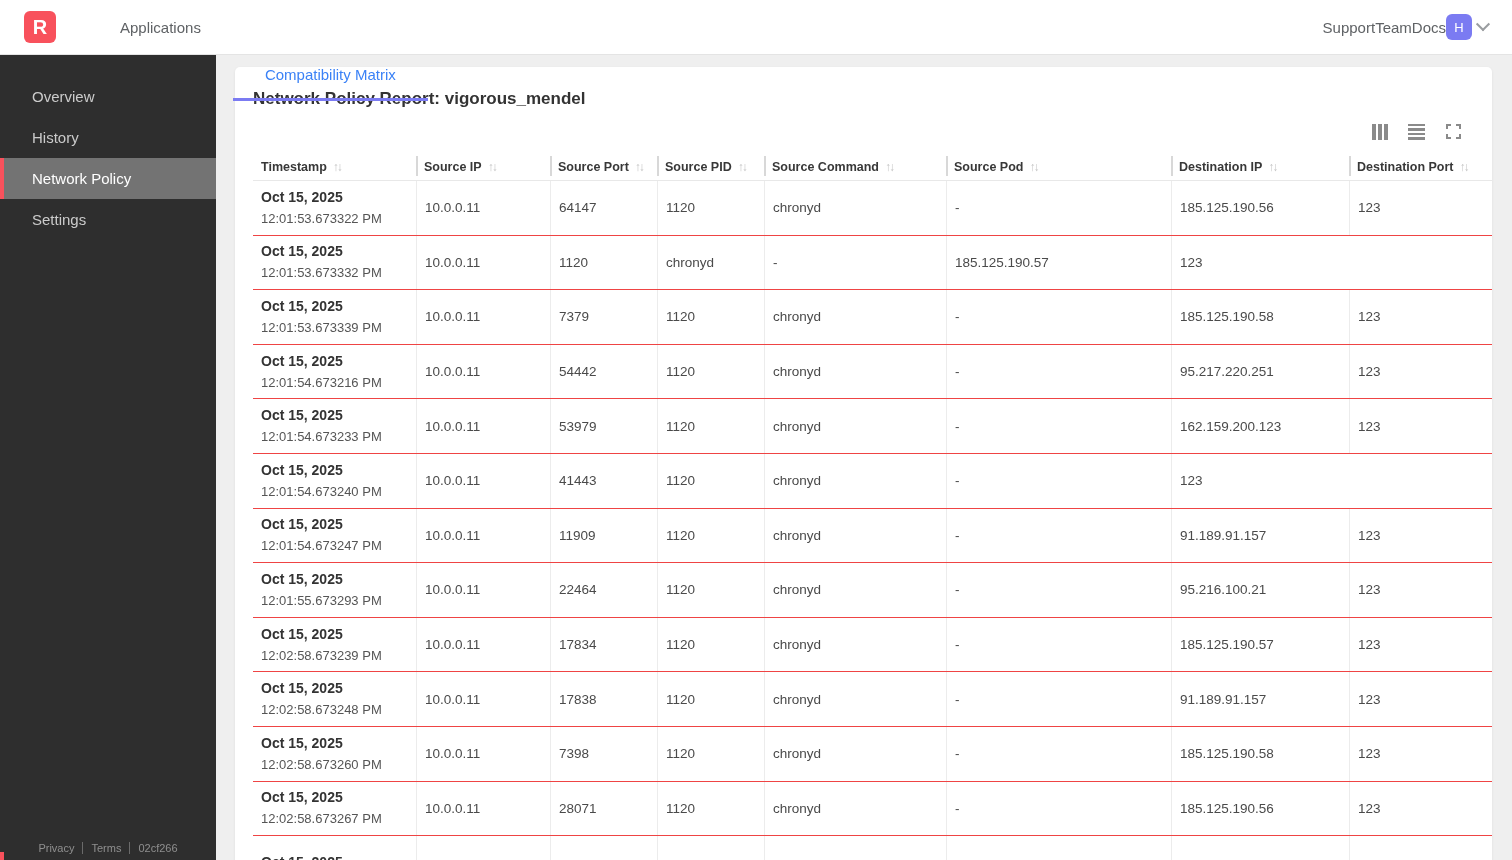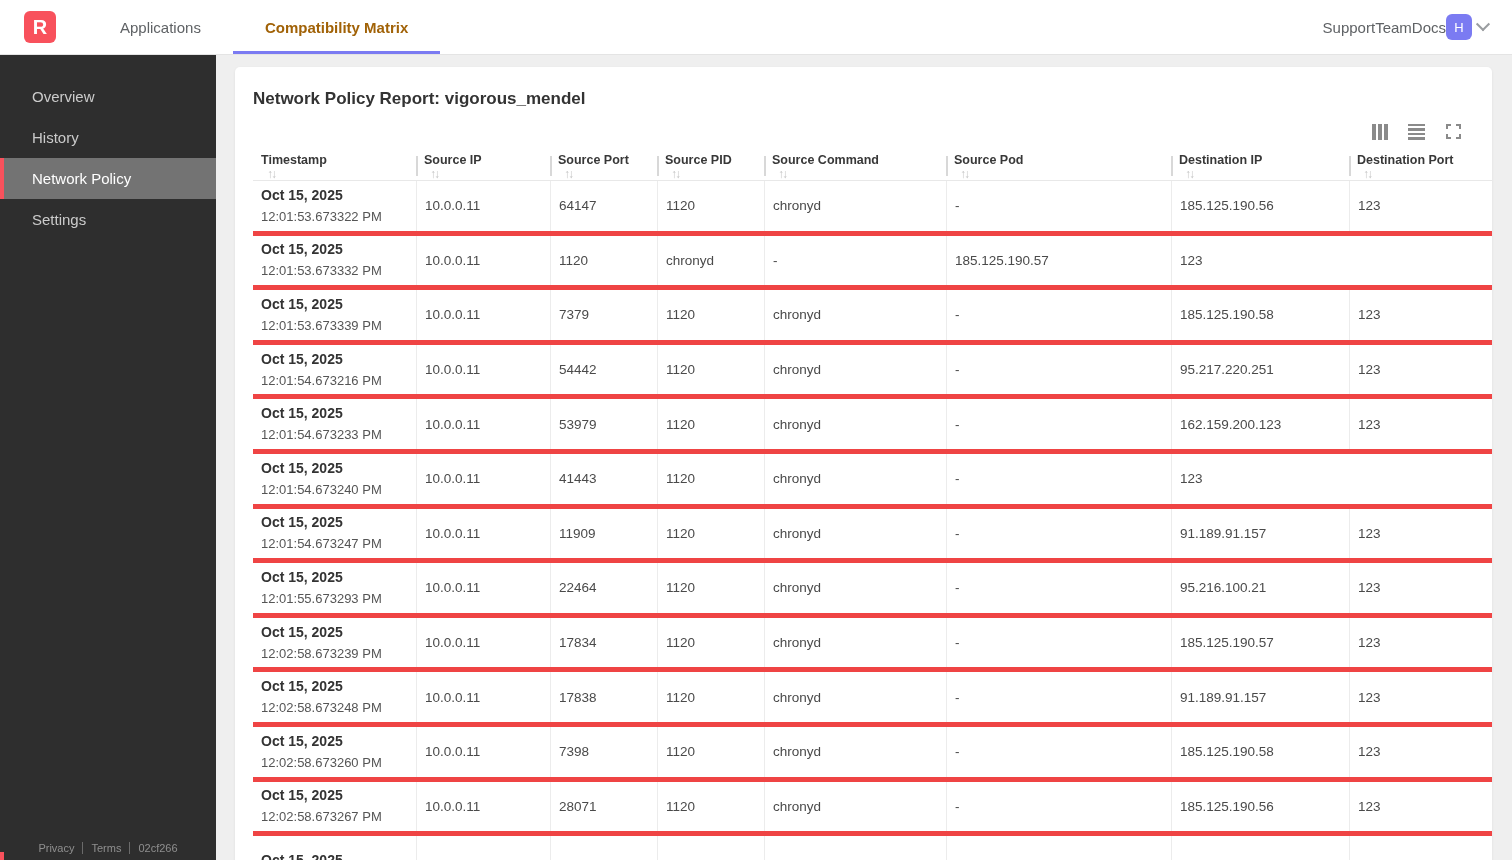--- a/index.html
+++ b/index.html
@@ -7,21 +7,21 @@
     font-family:"Liberation Sans","DejaVu Sans",sans-serif; background:#efefef; }
 
   
   .topnav { position:absolute; left:0; top:0; width:1512px; height:55px;
     background:#ffffff; border-bottom:1px solid #e4e4e4; display:flex; align-items:center; z-index:10; }
   .logo { width:32px; height:32px; margin-left:24px; border-radius:6px; background:#f8515c;
     color:#fff; font-weight:bold; font-size:20px; display:flex; align-items:center; justify-content:center; }
   .nav-tabs { display:flex; height:100%; margin-left:32px; }
   .nav-tab { height:100%; display:flex; align-items:center; padding:0 32px; font-size:15px;
     color:#5f6265; cursor:pointer; position:relative; }
-  .nav-tab.active { color:#a16207; font-weight:bold; }
+  .nav-tab.active { color:#3b82f6; font-weight:normal;margin-top:47px; }
   .nav-tab.active::after { content:""; position:absolute; left:0; right:0; bottom:0; height:3px; background:#7b7bf2; }
   .nav-right { margin-left:auto; display:flex; align-items:center; margin-right:24px; }
   .nav-link { font-size:15px; color:#5f6265; cursor:pointer; }
   .avatar-group { display:flex; align-items:center; gap:6px; cursor:pointer; }
   .avatar { width:26px; height:26px; border-radius:6px; background:#7b7bf2; color:#fff;
     font-size:13px; display:flex; align-items:center; justify-content:center; }
   .chevron { width:10px; height:10px; border-right:2px solid #9a9da0; border-bottom:2px solid #9a9da0;
     transform:rotate(45deg) translate(-2px,-2px); }
 
   
@@ -51,26 +51,26 @@
   .icon-fs i:nth-child(1){ left:0; top:0; border-right:none; border-bottom:none; }
   .icon-fs i:nth-child(2){ right:0; top:0; border-left:none; border-bottom:none; }
   .icon-fs i:nth-child(3){ left:0; bottom:0; border-right:none; border-top:none; }
   .icon-fs i:nth-child(4){ right:0; bottom:0; border-left:none; border-top:none; }
 
   
   .table { margin:12px 0 0 18px; width:1239px; }
   .tr, .thead { display:grid;
     grid-template-columns:163px 134px 107px 107px 182px 225px 178px minmax(0,1fr); }
   .thead { height:28px; border-bottom:1px solid #e8e8e8; }
-  .th { display:flex; padding-left:8px; font-size:12.5px; font-weight:bold;
-    color:#383838; position:relative; cursor:pointer; white-space:nowrap;flex-direction:column; }
+  .th { display:flex; align-items:center; padding-left:8px; font-size:12.5px; font-weight:bold;
+    color:#383838; position:relative; cursor:pointer; white-space:nowrap; }
   .th .bar { position:absolute; left:0; top:3px; width:2px; height:20px; background:#d8d8d8; }
   .th:first-child .bar { display:none; }
   .sort { color:#c4c4c4; font-size:12px; margin-left:6px; letter-spacing:-2px; font-weight:normal; }
-  .tr { height:54.6px; border-bottom:5px solid #ef4444; }
+  .tr { height:54.6px; border-bottom:1px solid #ef4444; }
   .td { display:flex; flex-direction:column; justify-content:center; padding-left:8px;
     font-size:13.5px; color:#4a4a4a; border-left:1px solid #ececec; white-space:nowrap; overflow:hidden; }
   .td:first-child { border-left:none; }
   .ts-date { font-size:14px; font-weight:bold; color:#333333; line-height:21px; }
   .ts-time { font-size:13px; color:#555555; line-height:21px; }
 </style>
 </head>
 <body>
 
 <div class="topnav">

